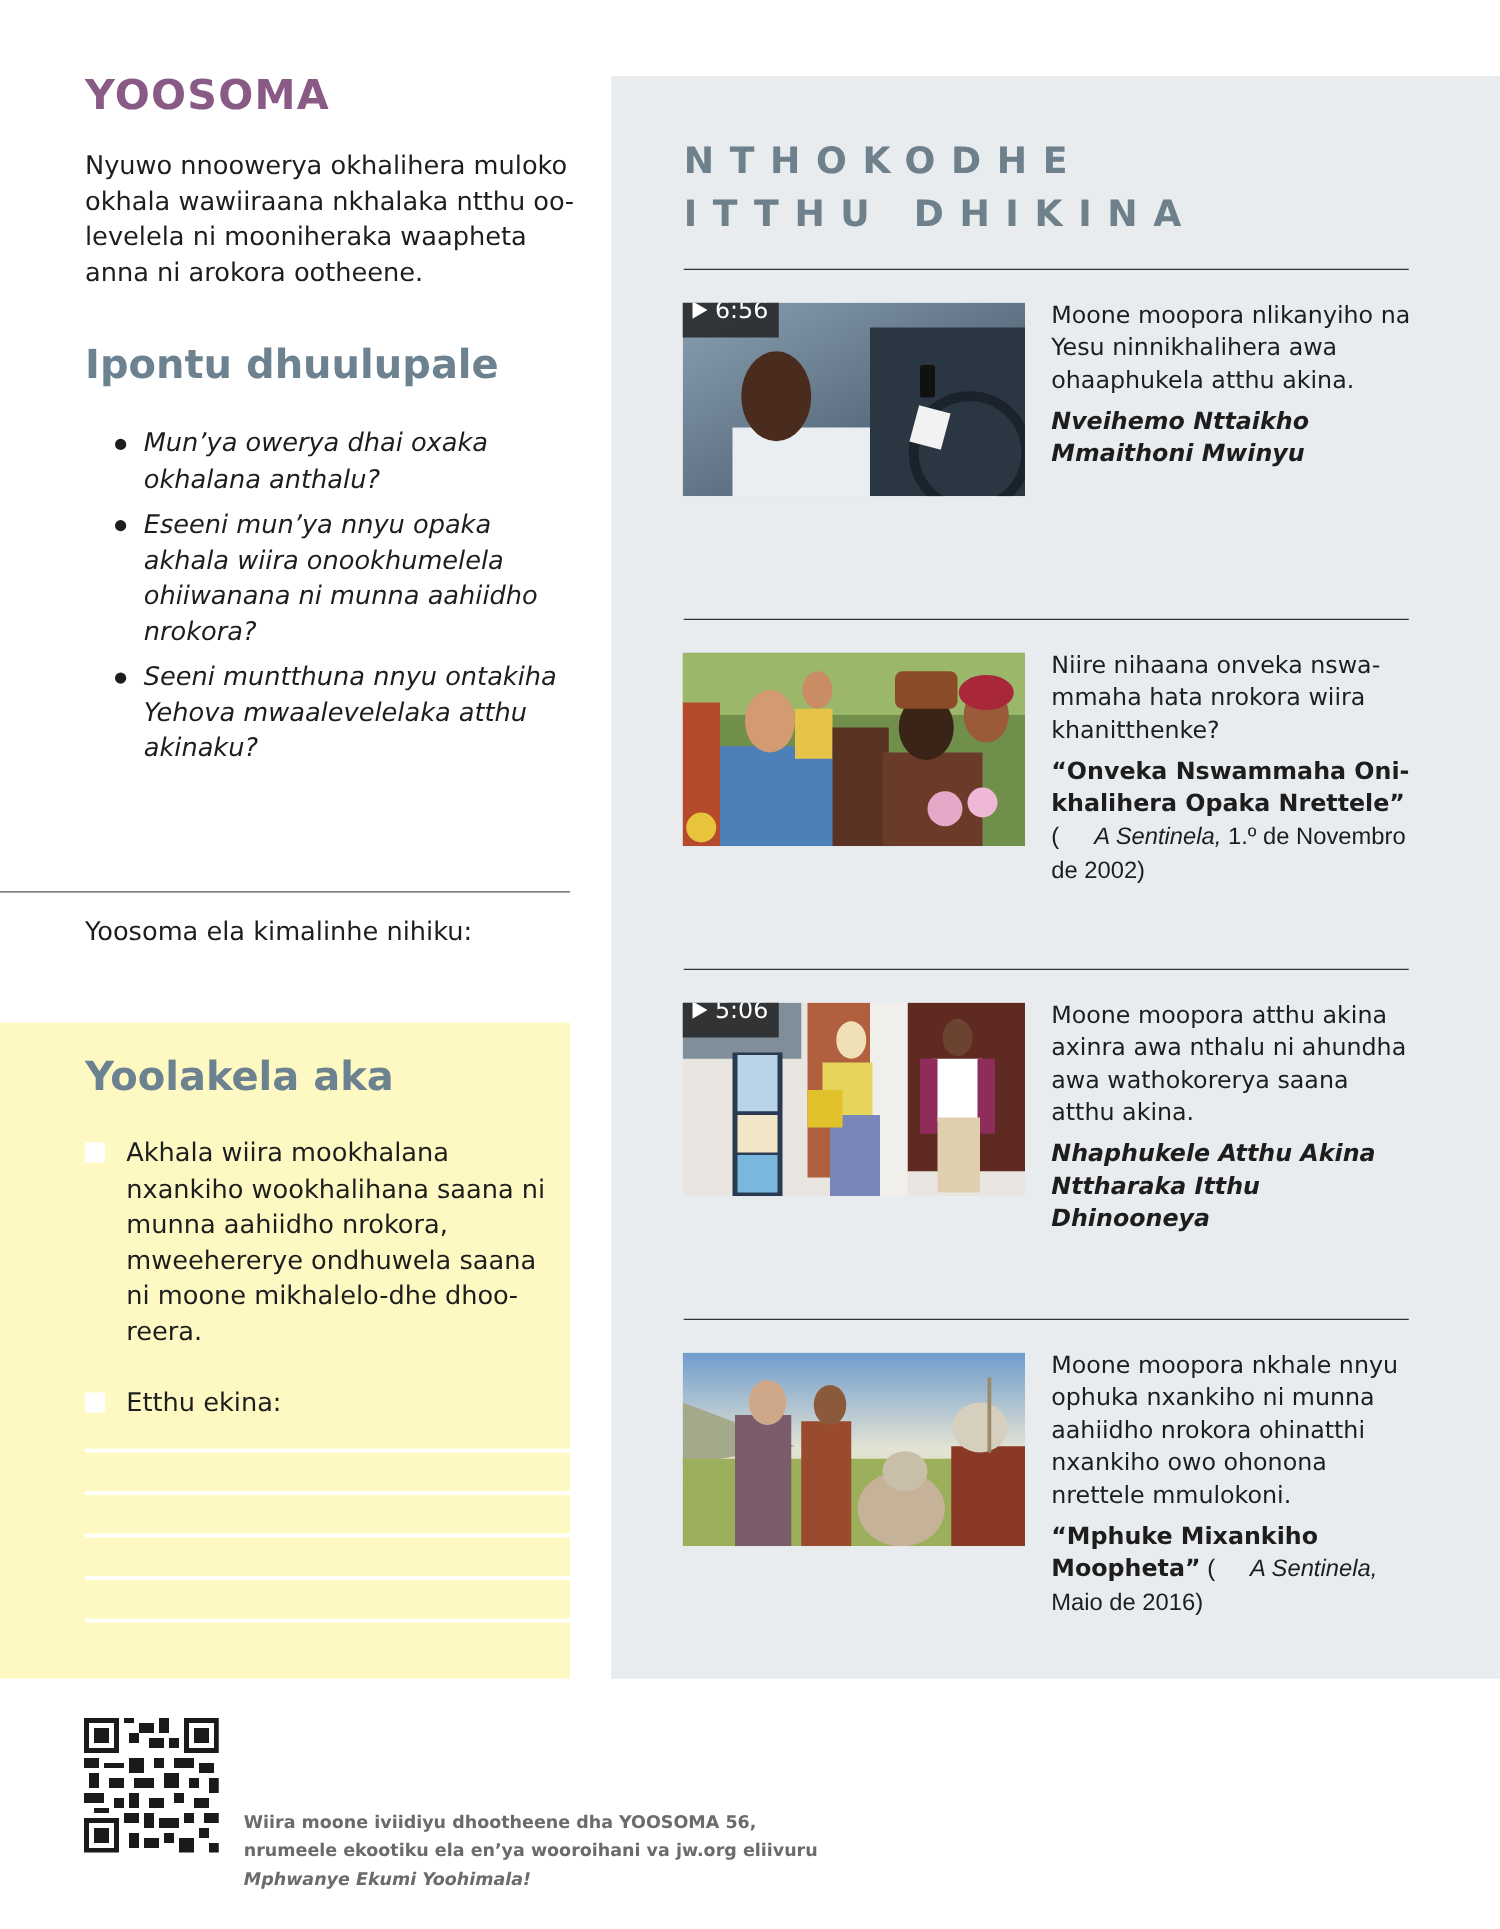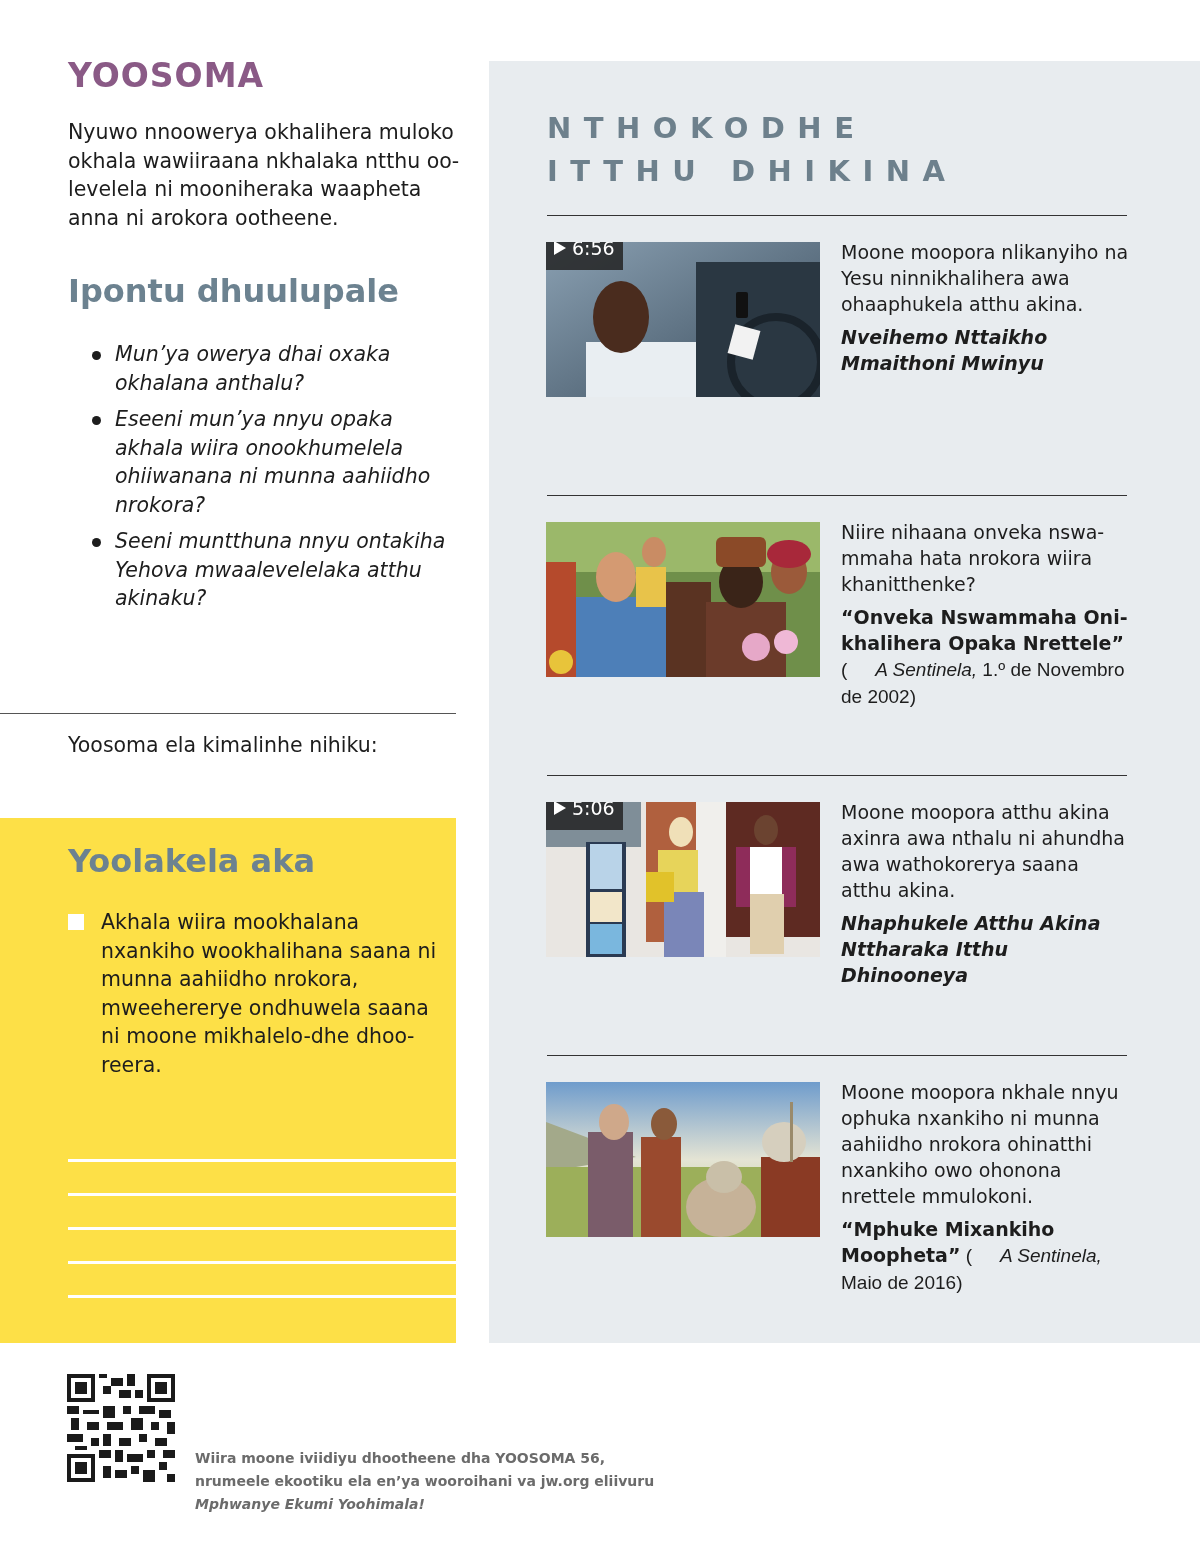--- a/index.html
+++ b/index.html
@@ -31,21 +31,21 @@
   }
   .divider-left {
     position: absolute; left: 0; top: 713px; width: 456px; height: 1px; background: #555;
   }
   .next-study {
     position: absolute; left: 68px; top: 733px; font-size: 20.5px; color: #1d1d1d;
   }
 
   
   .goals {
-    position: absolute; left: 0; top: 818px; width: 456px; height: 525px; background: #fde047;
+    position: absolute; left: 0; top: 818px; width: 456px; height: 525px; background: #fef9c3;
   }
   .goals .h2 { top: 24px; }
   .goal-item {
     position: absolute; left: 68px; width: 370px; font-size: 20.5px; line-height: 28.5px;
   }
   .goal-item .checkbox {
     position: absolute; left: 0; top: 6px; width: 16px; height: 16px; background: #ffffff;
   }
   .goal-item .txt { display: block; padding-left: 33px; }
   .goal-1 { top: 90px; }
@@ -111,20 +111,24 @@
 </ul>
 
 <div class="divider-left"></div>
 <div class="next-study">Yoosoma ela kimalinhe nihiku:</div>
 
 <div class="goals">
   <h2 class="h2">Yoolakela aka</h2>
   <div class="goal-item goal-1">
     <span class="checkbox"></span>
     <span class="txt">Akhala wiira mookhalana nxankiho wookhalihana saana ni munna aahiidho nrokora, mweehererye ondhuwela saana ni moone mikhalelo-dhe dhoo­reera.</span>
+  </div>
+  <div class="goal-item goal-2">
+    <span class="checkbox"></span>
+    <span class="txt">Etthu ekina:</span>
   </div>
   <div class="write-line" style="top:341px"></div>
   <div class="write-line" style="top:375px"></div>
   <div class="write-line" style="top:409px"></div>
   <div class="write-line" style="top:443px"></div>
   <div class="write-line" style="top:477px"></div>
 </div>
 
 <div class="panel-right">
   <div class="panel-title">

